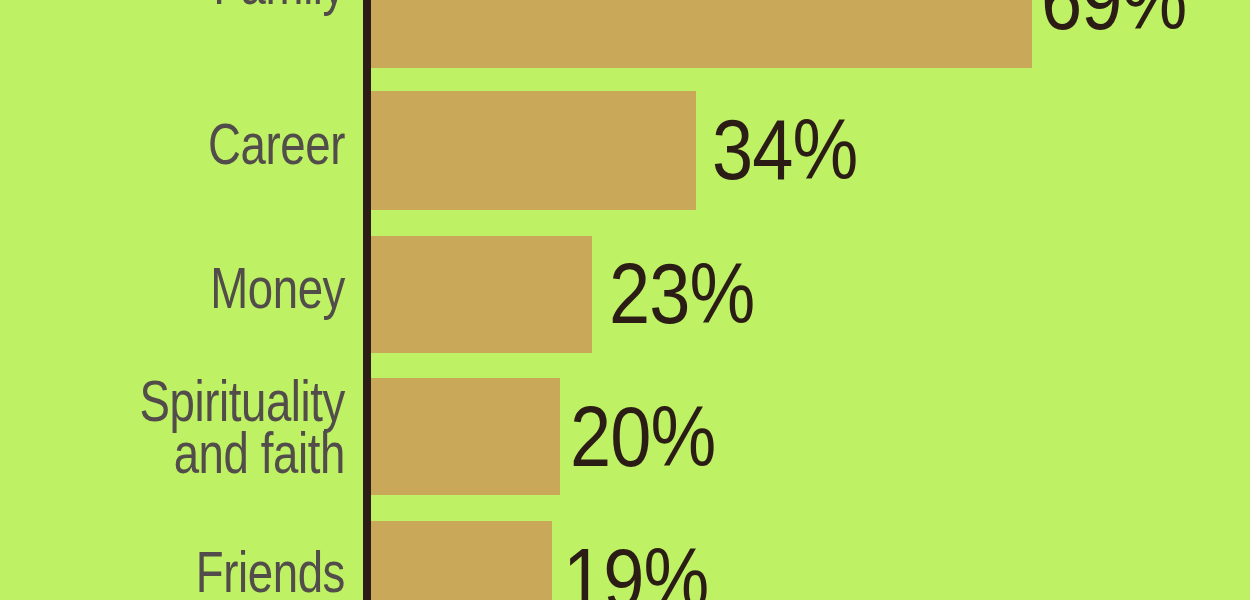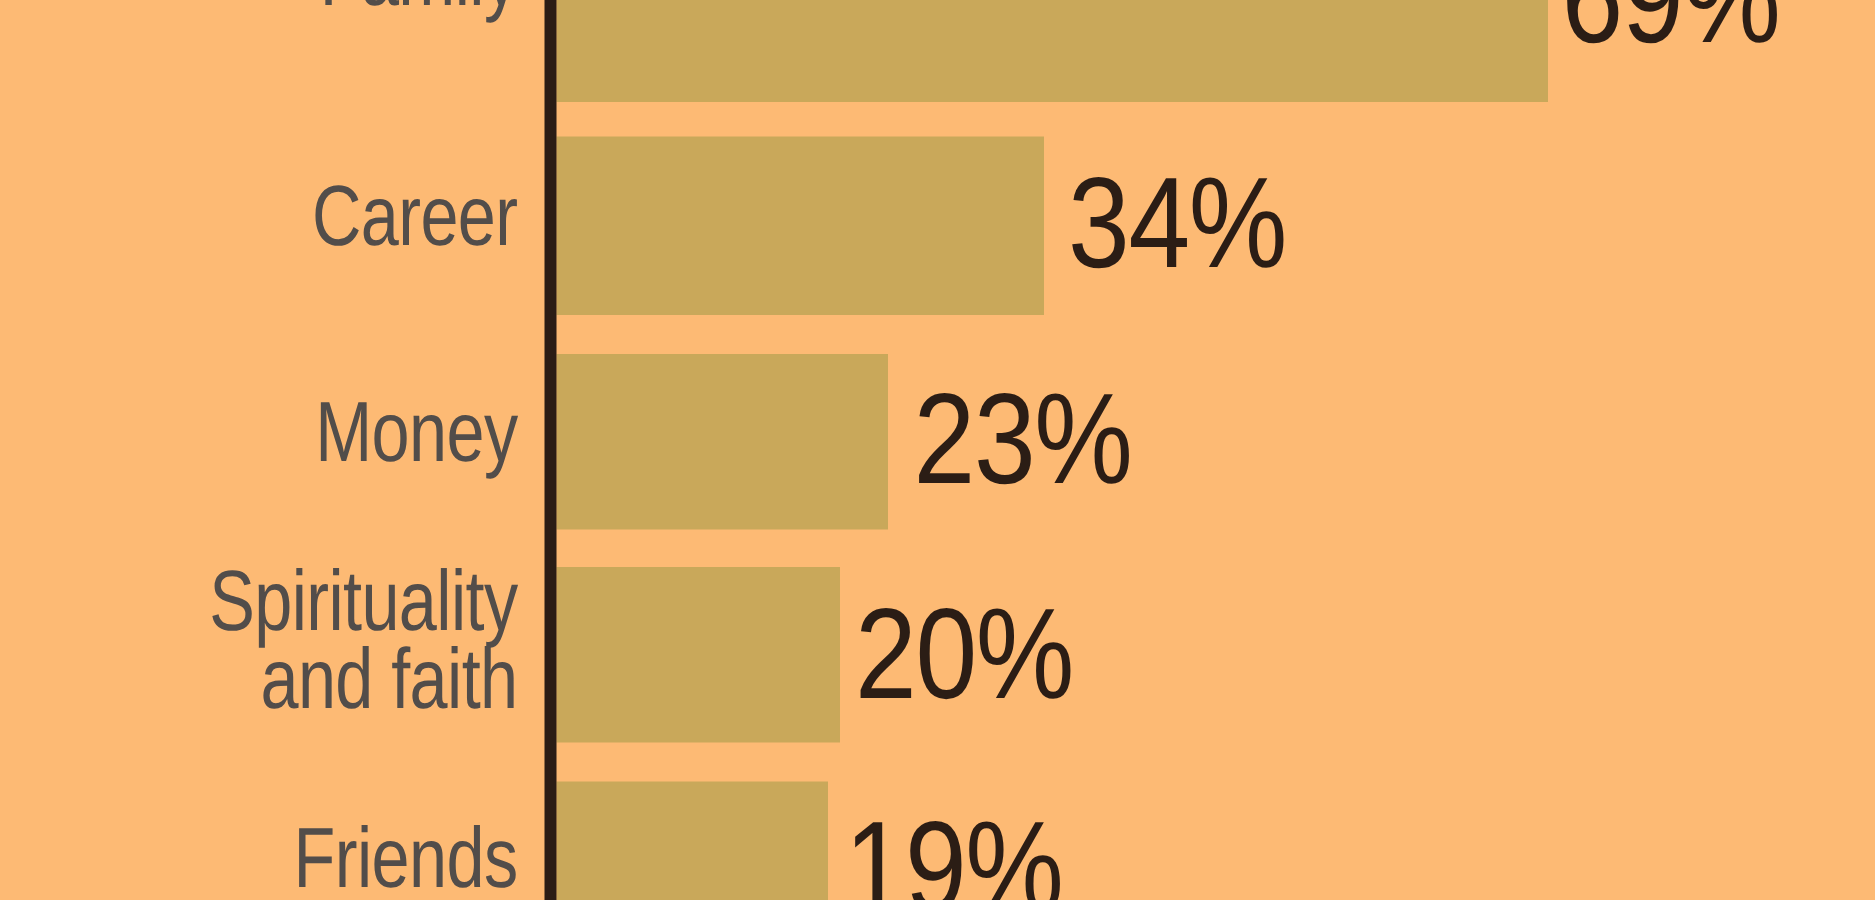--- a/index.html
+++ b/index.html
@@ -8,21 +8,21 @@
     background: #ffffff;
   }
   body {
     font-family: "Liberation Sans", sans-serif;
   }
 
   #chart-root {
     position: relative;
     width: 1250px;
     height: 600px;
-    background: #fdba74;
+    background: #bef264;
     overflow: hidden;
   }
 
   
   .plot-area {
     position: absolute;
     left: 0;
     top: 0;
     width: 1250px;
     height: 600px;

